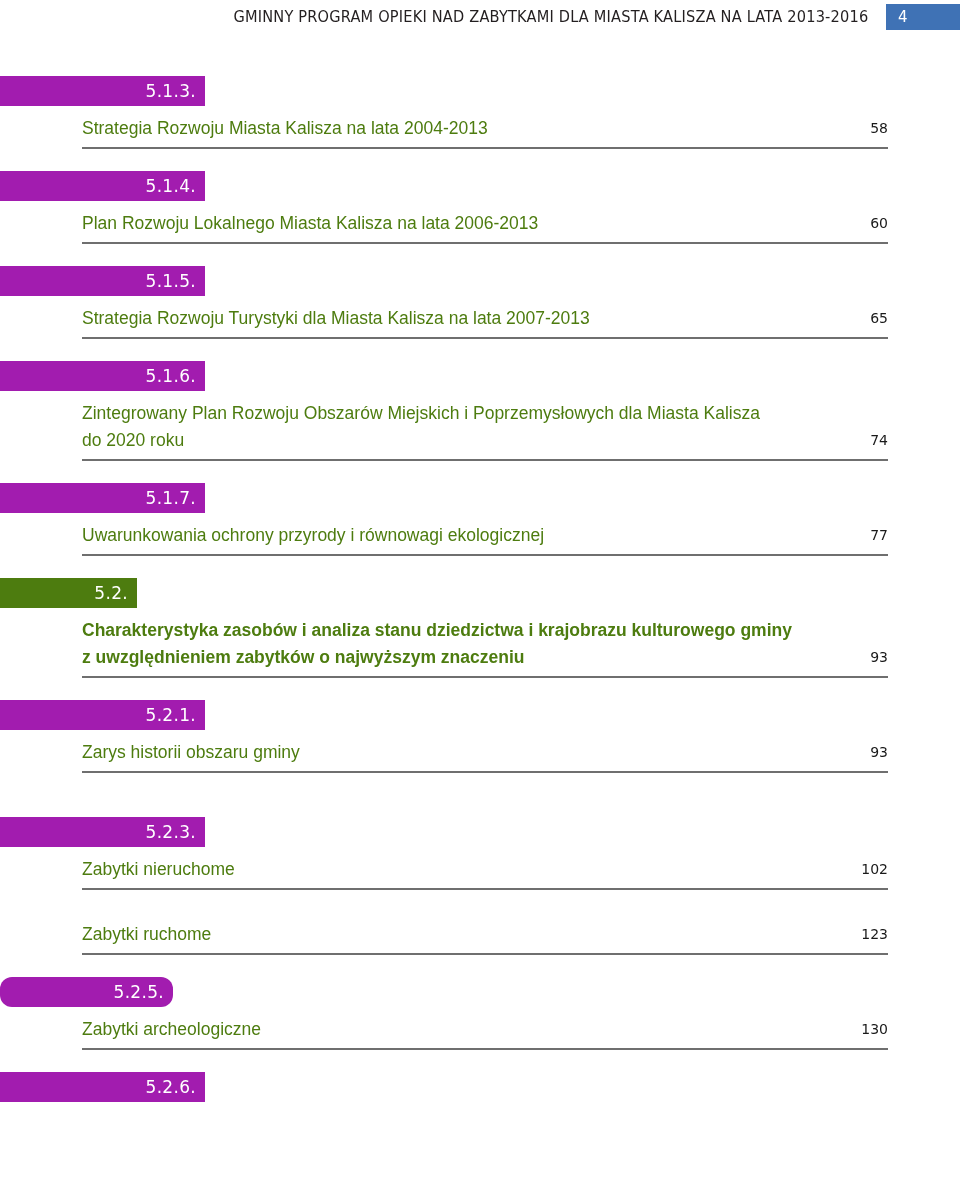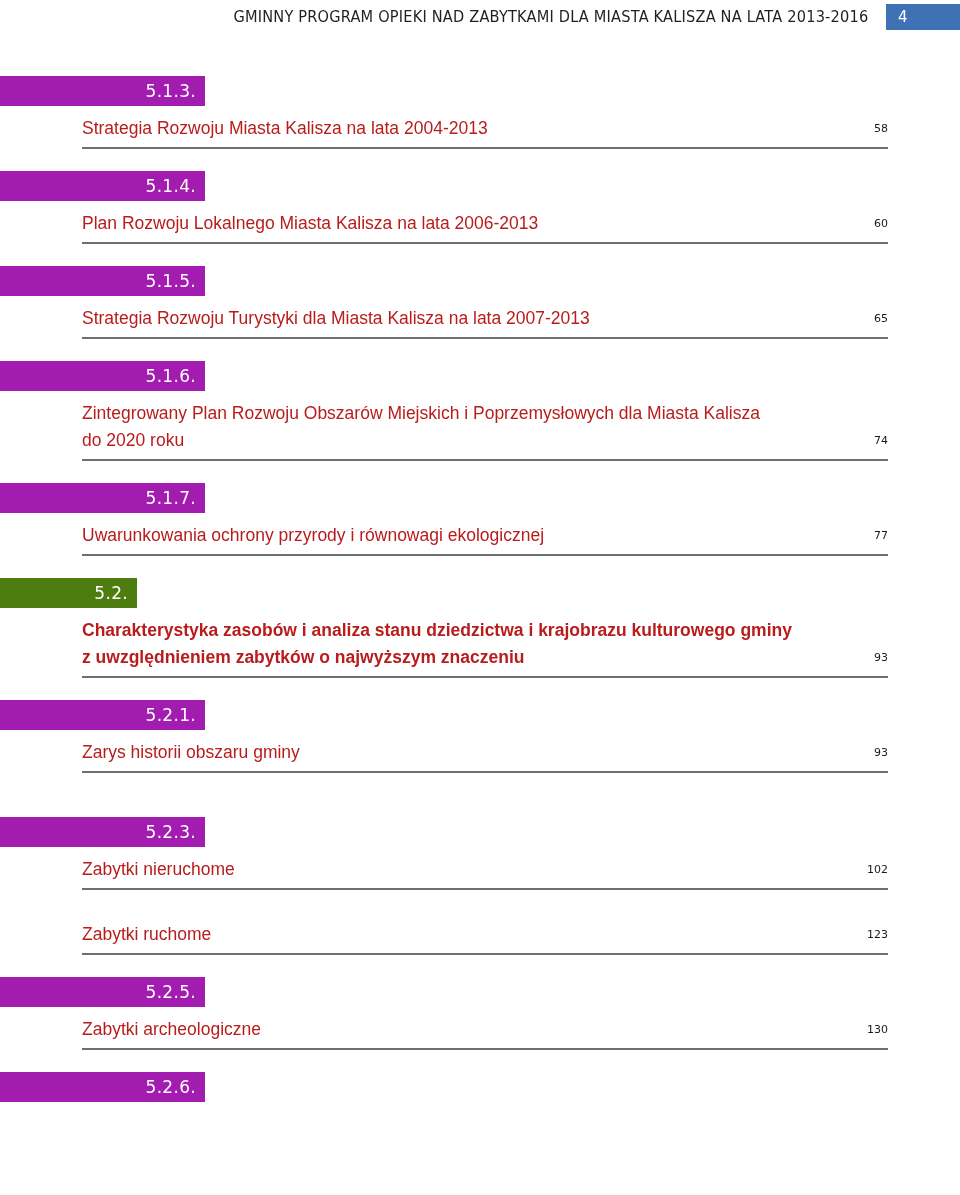--- a/index.html
+++ b/index.html
@@ -95,31 +95,31 @@
     box-sizing: border-box;
   }
   .entry-inner {
     position: relative;
     border-bottom: 2px solid #6f6f6f;
     padding-bottom: 5px;
   }
   .entry-line {
     font-size: 17.5px;
     line-height: 27px;
-    color: #b91c1c;
+    color: #4d7c0f;
     white-space: nowrap;
   }
   .entry-line.bold {
     font-weight: 700;
   }
   .entry-pagenum {
     position: absolute;
     right: 0;
     bottom: 5px;
-    font-size: 11px;
+    font-size: 14px;
     line-height: 27px;
     color: #1a1a1a;
     font-family: "DejaVu Sans", sans-serif;
   }
   .spacer-sm { height: 22px; }
 </style>
 </head>
 <body>
 
 <div class="page-header">
@@ -214,21 +214,21 @@
     <div class="toc-entry">
       <div class="entry-body">
         <div class="entry-inner">
           <div class="entry-line">Zabytki ruchome</div>
           <div class="entry-pagenum">123</div>
         </div>
       </div>
     </div>
     <div class="spacer-sm"></div>
     <div class="toc-entry">
-      <div class="num-bar level-sub" style="width: 205px;">5.2.5.</div>
+      <div class="num-bar level-sub" style="width: 173px; border-radius: 12px;">5.2.5.</div>
       <div class="entry-body">
         <div class="entry-inner">
           <div class="entry-line">Zabytki archeologiczne</div>
           <div class="entry-pagenum">130</div>
         </div>
       </div>
     </div>
     <div class="spacer-sm"></div>
     <div class="toc-entry">
       <div class="num-bar level-sub" style="width: 205px;">5.2.6.</div>

